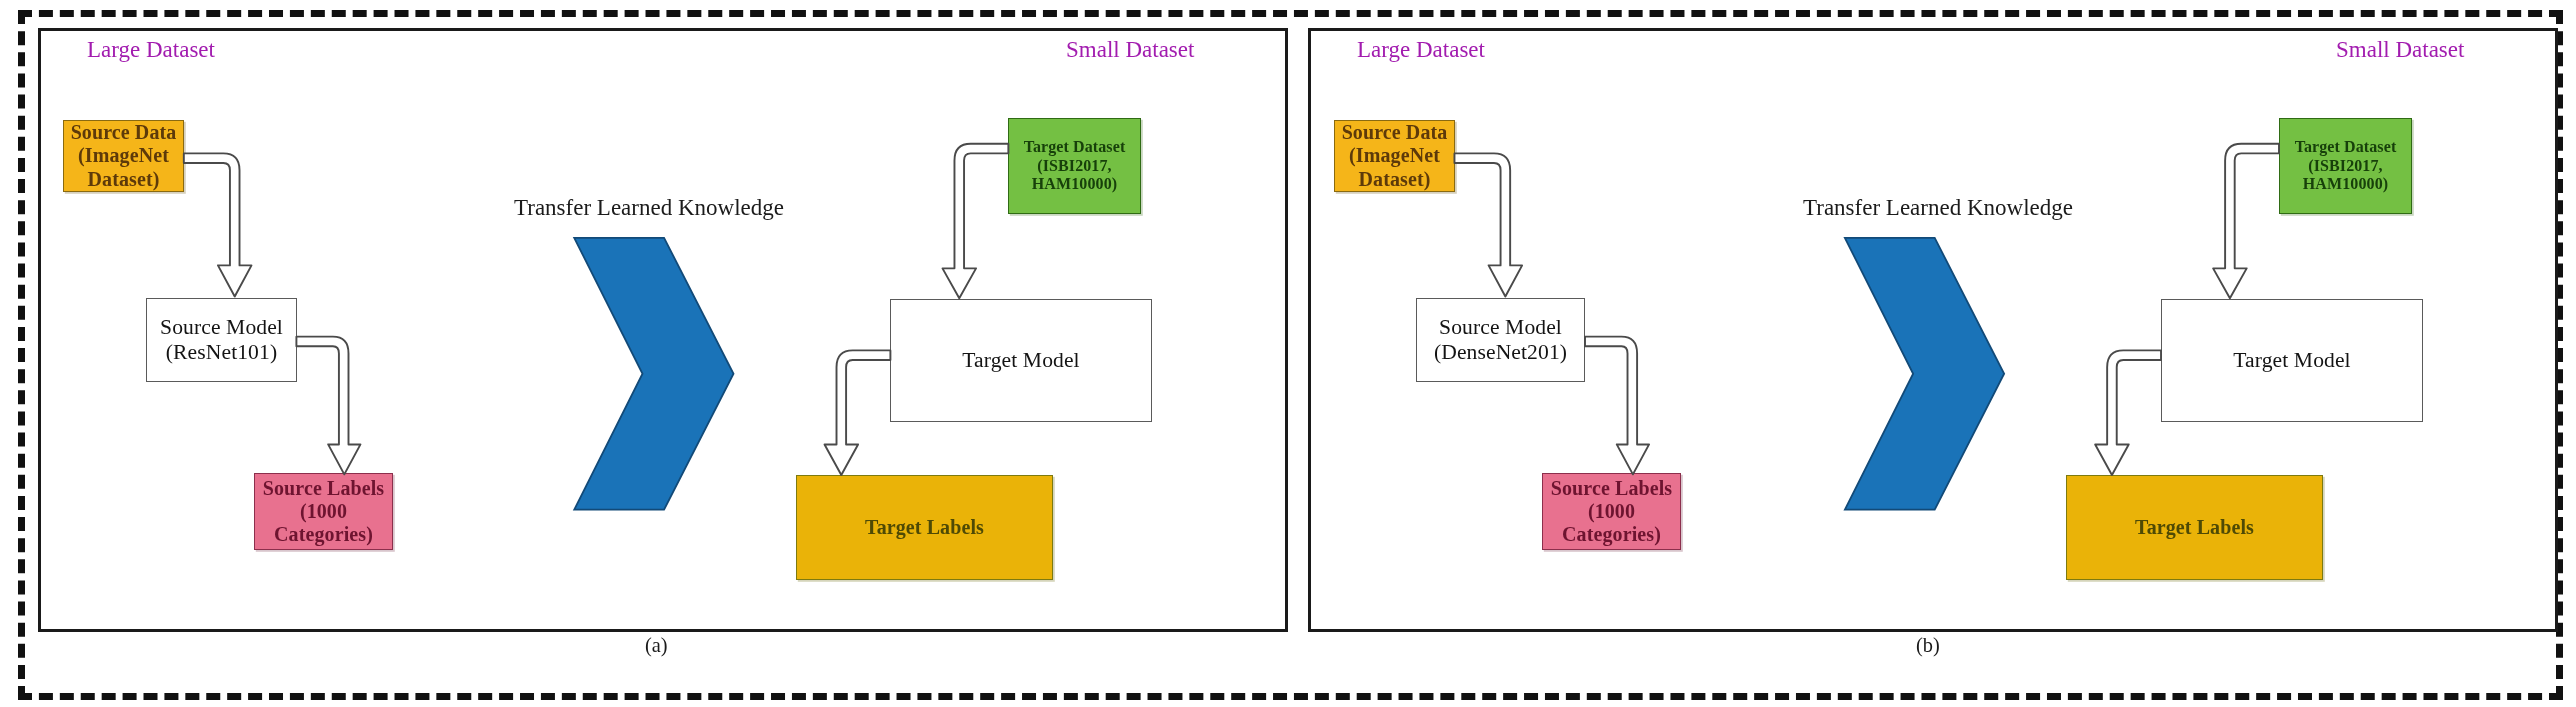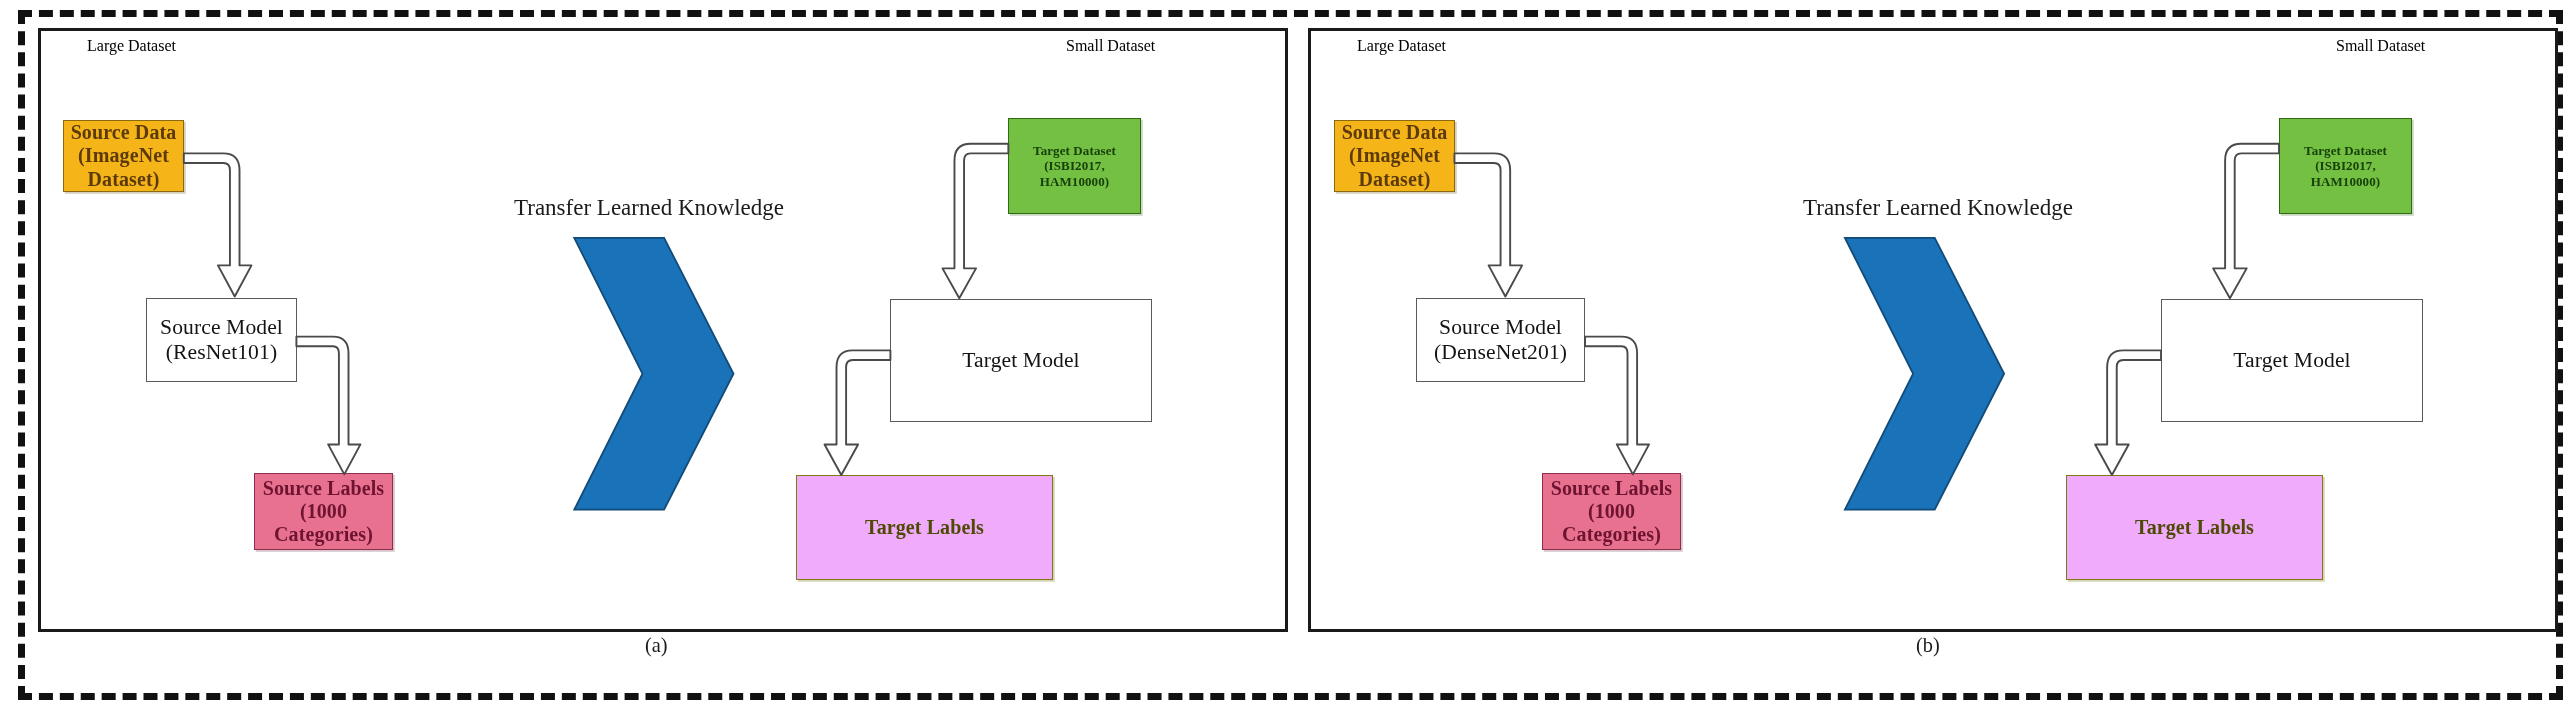--- a/index.html
+++ b/index.html
@@ -64,25 +64,25 @@
     font-weight:700;
     font-size:20px;
     box-shadow:1.8px 1.8px 0 rgba(120,50,75,.28);
     justify-content:flex-end;
   }
   .node-target-dataset{
     background:#74c043;
     border:1.8px solid #2f6b14;
     color:#17400a;
     font-weight:700;
-    font-size:13px;
+    font-size:16px;
     box-shadow:1.8px 1.8px 0 rgba(60,110,30,.28);
   }
   .node-target-labels{
-    background:#f0abfc;
+    background:#eab308;
     border:1.8px solid #7d7a10;
     color:#4e4a05;
     font-weight:700;
     font-size:20px;
     box-shadow:1.8px 1.8px 0 rgba(120,115,30,.30);
   }
 
   
   .caption{
     position:absolute;
@@ -94,22 +94,22 @@
   .tlk{
     position:absolute;
     color:#1b1b1b;
     font-size:23px;
     white-space:nowrap;
     font-weight:400;
     margin-left:37px;
   }
   .panel-label{
     position:absolute;
-    color:#000000;
-    font-size:16px;
+    color:#a21caf;
+    font-size:23px;
     white-space:nowrap;
   }
 
   
   .overlay{position:absolute;left:0;top:0;width:2576px;height:708px;pointer-events:none;}
   .blockarrow{fill:#ffffff;stroke:#4a4a4a;stroke-width:3.2;stroke-linejoin:round;}
   .chev{fill:#1a73b8;stroke:#124a78;stroke-width:3;stroke-linejoin:miter;}
 </style>
 </head>
 <body>

